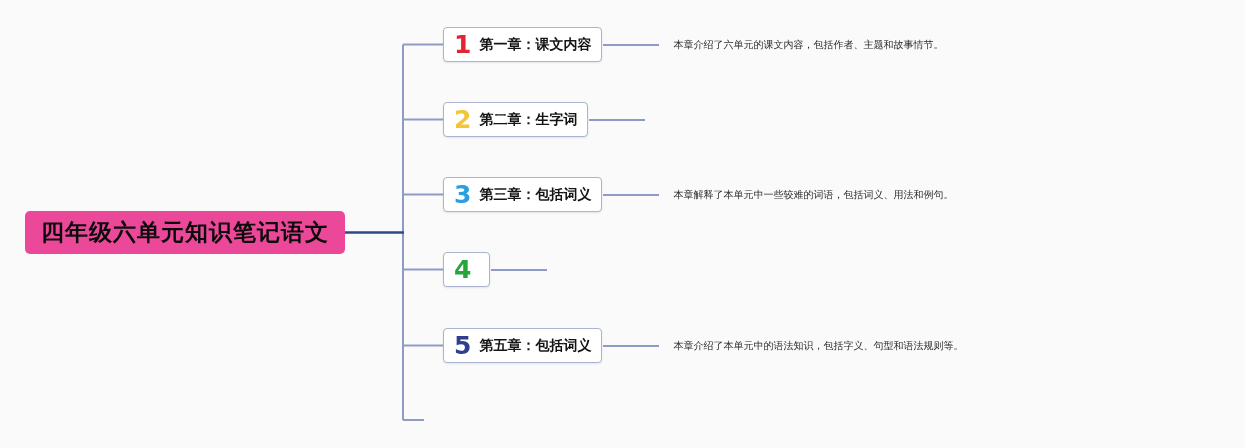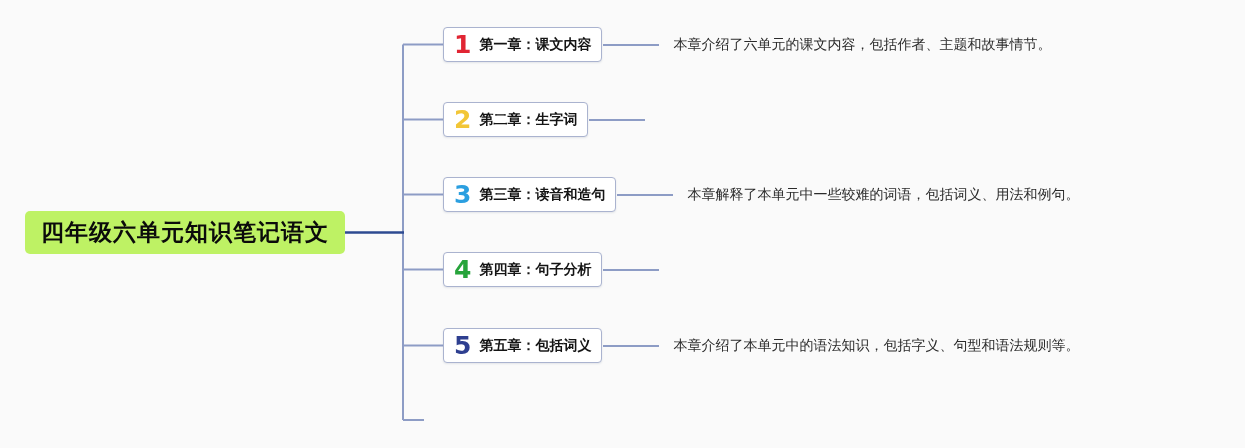--- a/index.html
+++ b/index.html
@@ -74,21 +74,21 @@
   }
   .h-connector {
     width: 56px;
     height: 2px;
     background: #8d9cc5;
     margin-left: 1px;
     flex: none;
   }
   .desc {
     margin-left: 14px;
-    font-size: 14px;
+    font-size: 10px;
     color: #2b2b2b;
     white-space: nowrap;
   }
 </style>
 </head>
 <body>
 
 <div class="canvas">
 
   <svg class="lines" width="1245" height="448">
@@ -99,21 +99,21 @@
     <line x1="403" y1="119.5" x2="444" y2="119.5" stroke="#8d9cc5" stroke-width="2"></line>
     <line x1="403" y1="194.5" x2="444" y2="194.5" stroke="#8d9cc5" stroke-width="2"></line>
     <line x1="403" y1="269.5" x2="444" y2="269.5" stroke="#8d9cc5" stroke-width="2"></line>
     <line x1="403" y1="345.5" x2="444" y2="345.5" stroke="#8d9cc5" stroke-width="2"></line>
 
     <line x1="403" y1="420" x2="424" y2="420" stroke="#8d9cc5" stroke-width="2"></line>
 
     <line x1="345" y1="232.5" x2="404" y2="232.5" stroke="#2d4a91" stroke-width="2.5"></line>
   </svg>
 
-  <div class="root-node" style="background: #bef264;">
+  <div class="root-node" style="background: #ec4899;">
     <span class="root-label">四年级六单元知识笔记语文</span>
   </div>
 
   <div class="row" style="top:27px">
     <div class="node">
       <span class="num" style="color: rgb(225, 37, 51);">1</span>
       <span class="node-label">第一章：课文内容</span>
     </div>
     <div class="h-connector"></div>
     <div class="desc">本章介绍了六单元的课文内容，包括作者、主题和故事情节。</div>
@@ -123,30 +123,29 @@
     <div class="node">
       <span class="num" style="color: rgb(242, 198, 55);">2</span>
       <span class="node-label">第二章：生字词</span>
     </div>
     <div class="h-connector"></div>
   </div>
 
   <div class="row" style="top:177px">
     <div class="node">
       <span class="num" style="color: rgb(43, 159, 224);">3</span>
-      <span class="node-label">第三章：读音和造句</span>
+      <span class="node-label">第三章：包括词义</span>
     </div>
     <div class="h-connector"></div>
     <div class="desc">本章解释了本单元中一些较难的词语，包括词义、用法和例句。</div>
   </div>
 
   <div class="row" style="top:252px">
     <div class="node">
       <span class="num" style="color: rgb(39, 164, 59);">4</span>
-      <span class="node-label">第四章：句子分析</span>
     </div>
     <div class="h-connector"></div>
   </div>
 
   <div class="row" style="top:328px">
     <div class="node">
       <span class="num" style="color: rgb(46, 63, 144);">5</span>
       <span class="node-label">第五章：包括词义</span>
     </div>
     <div class="h-connector"></div>

